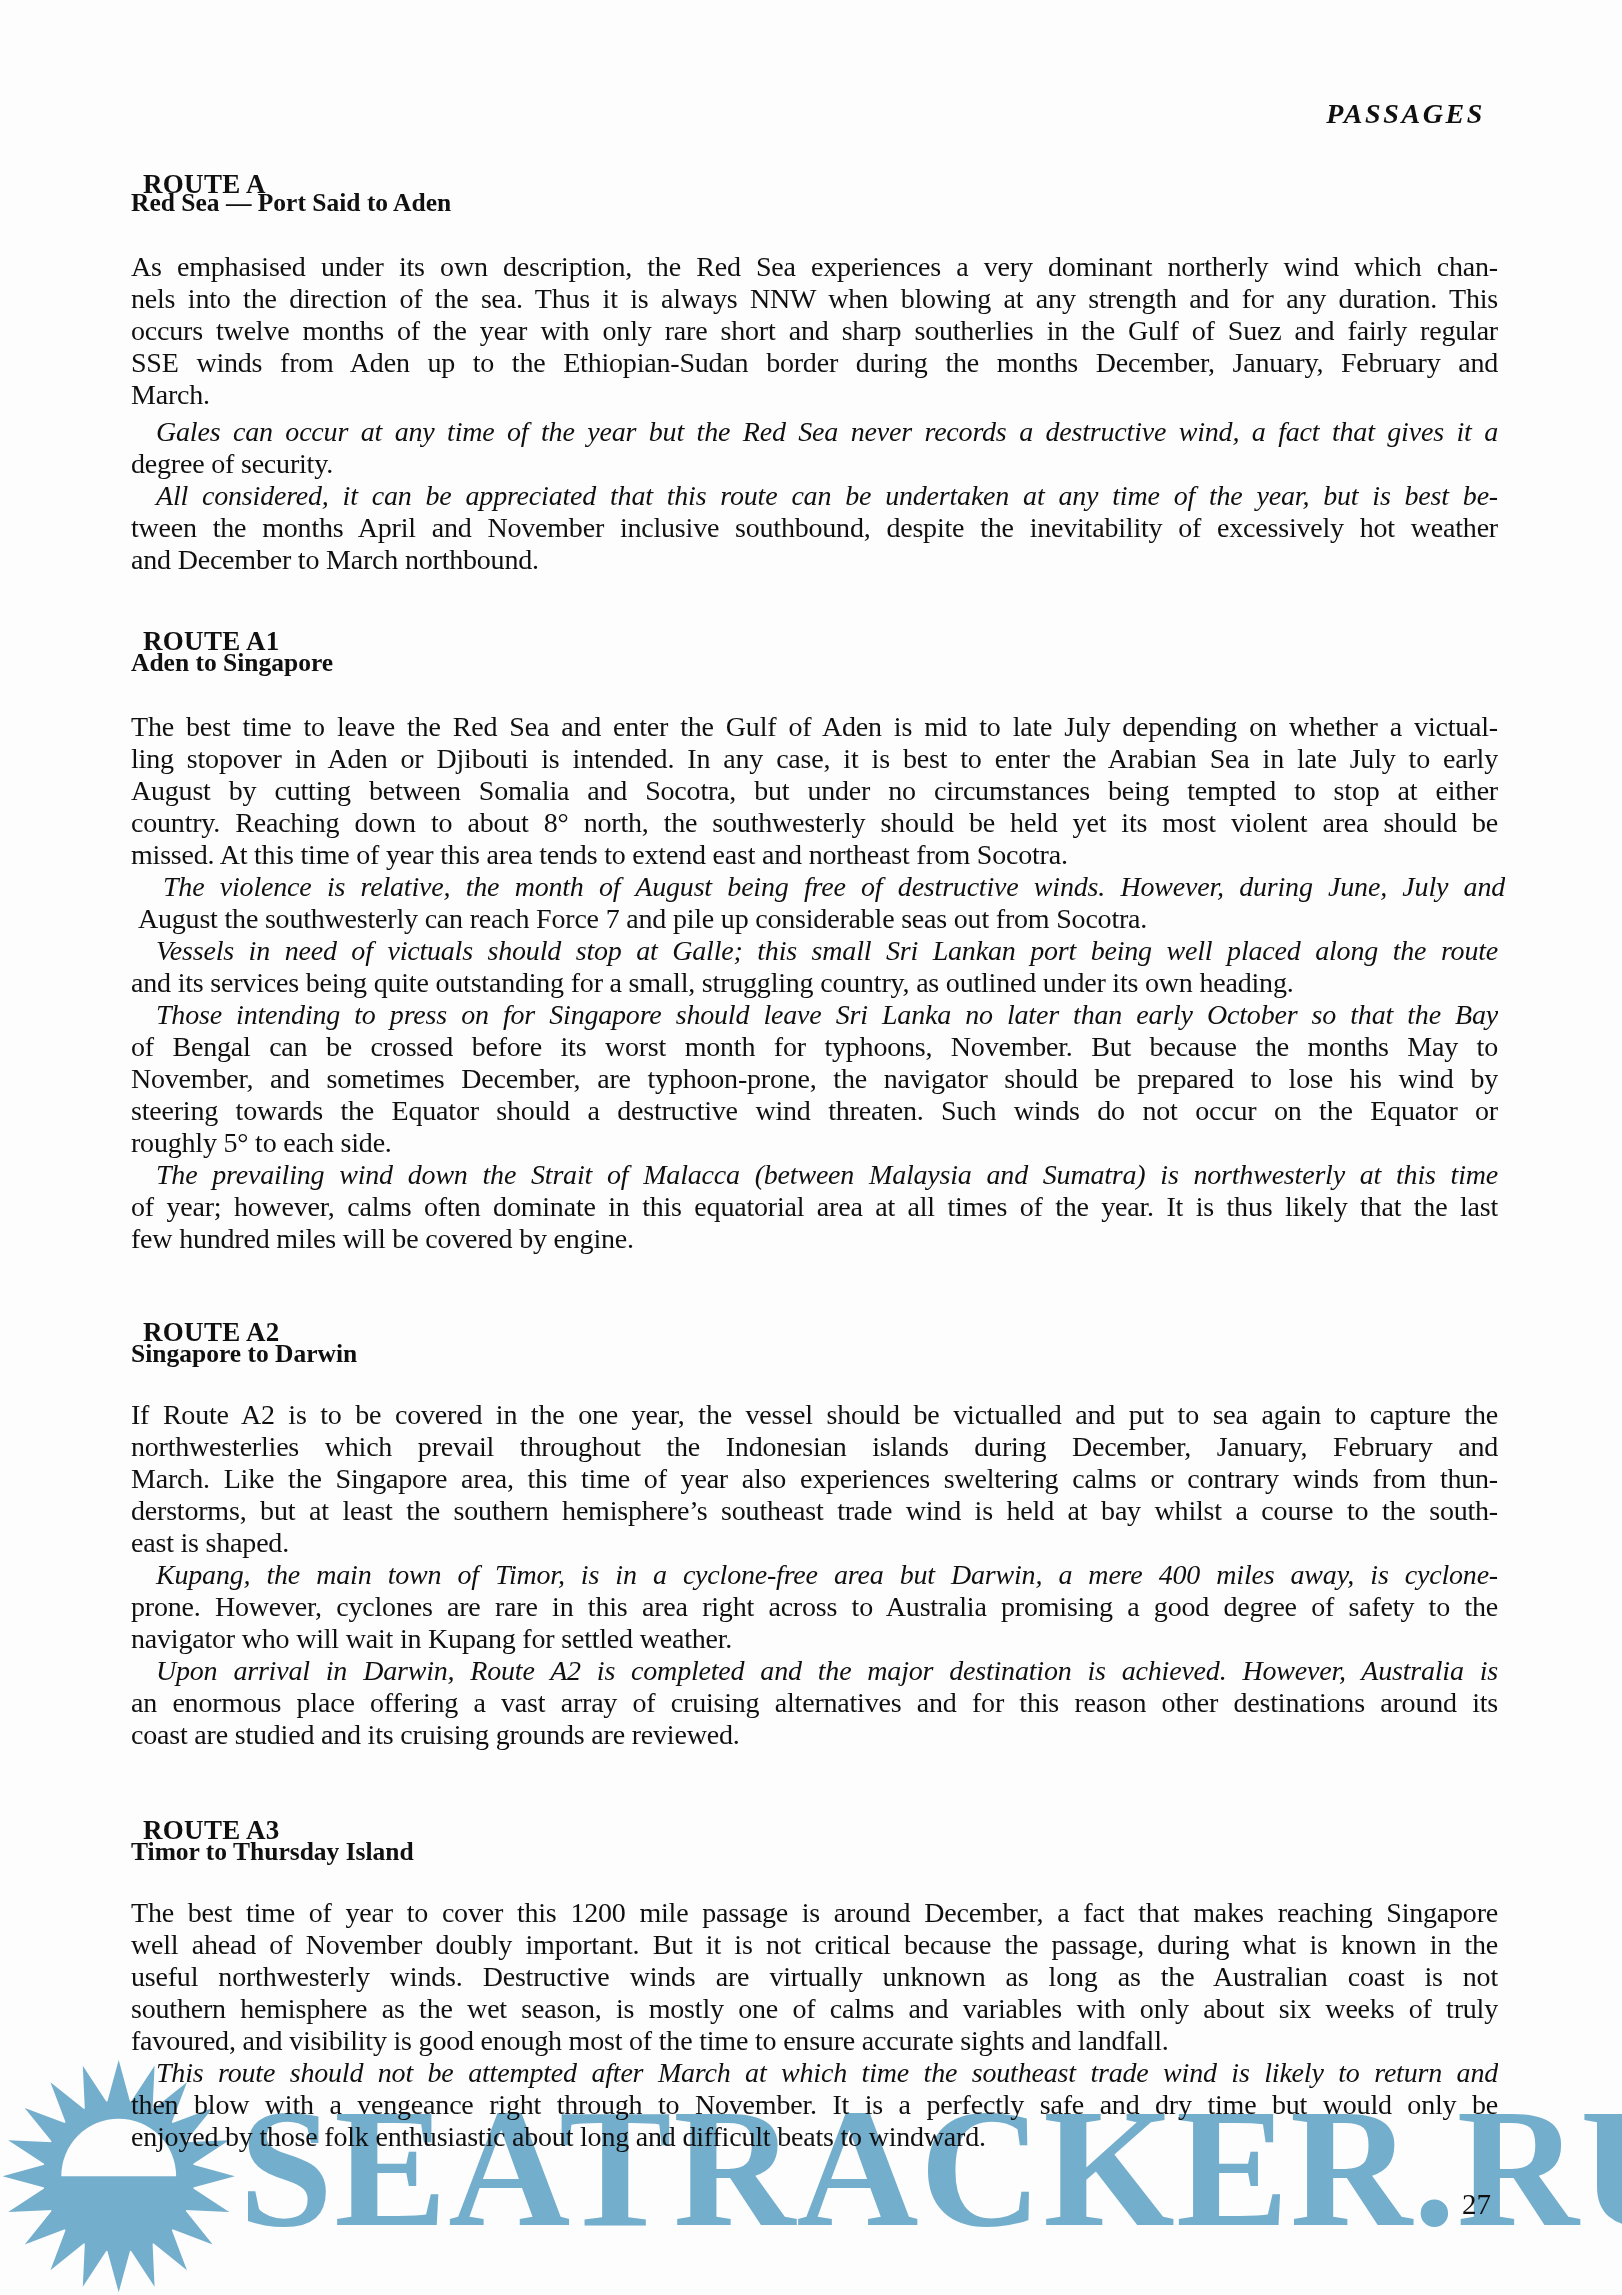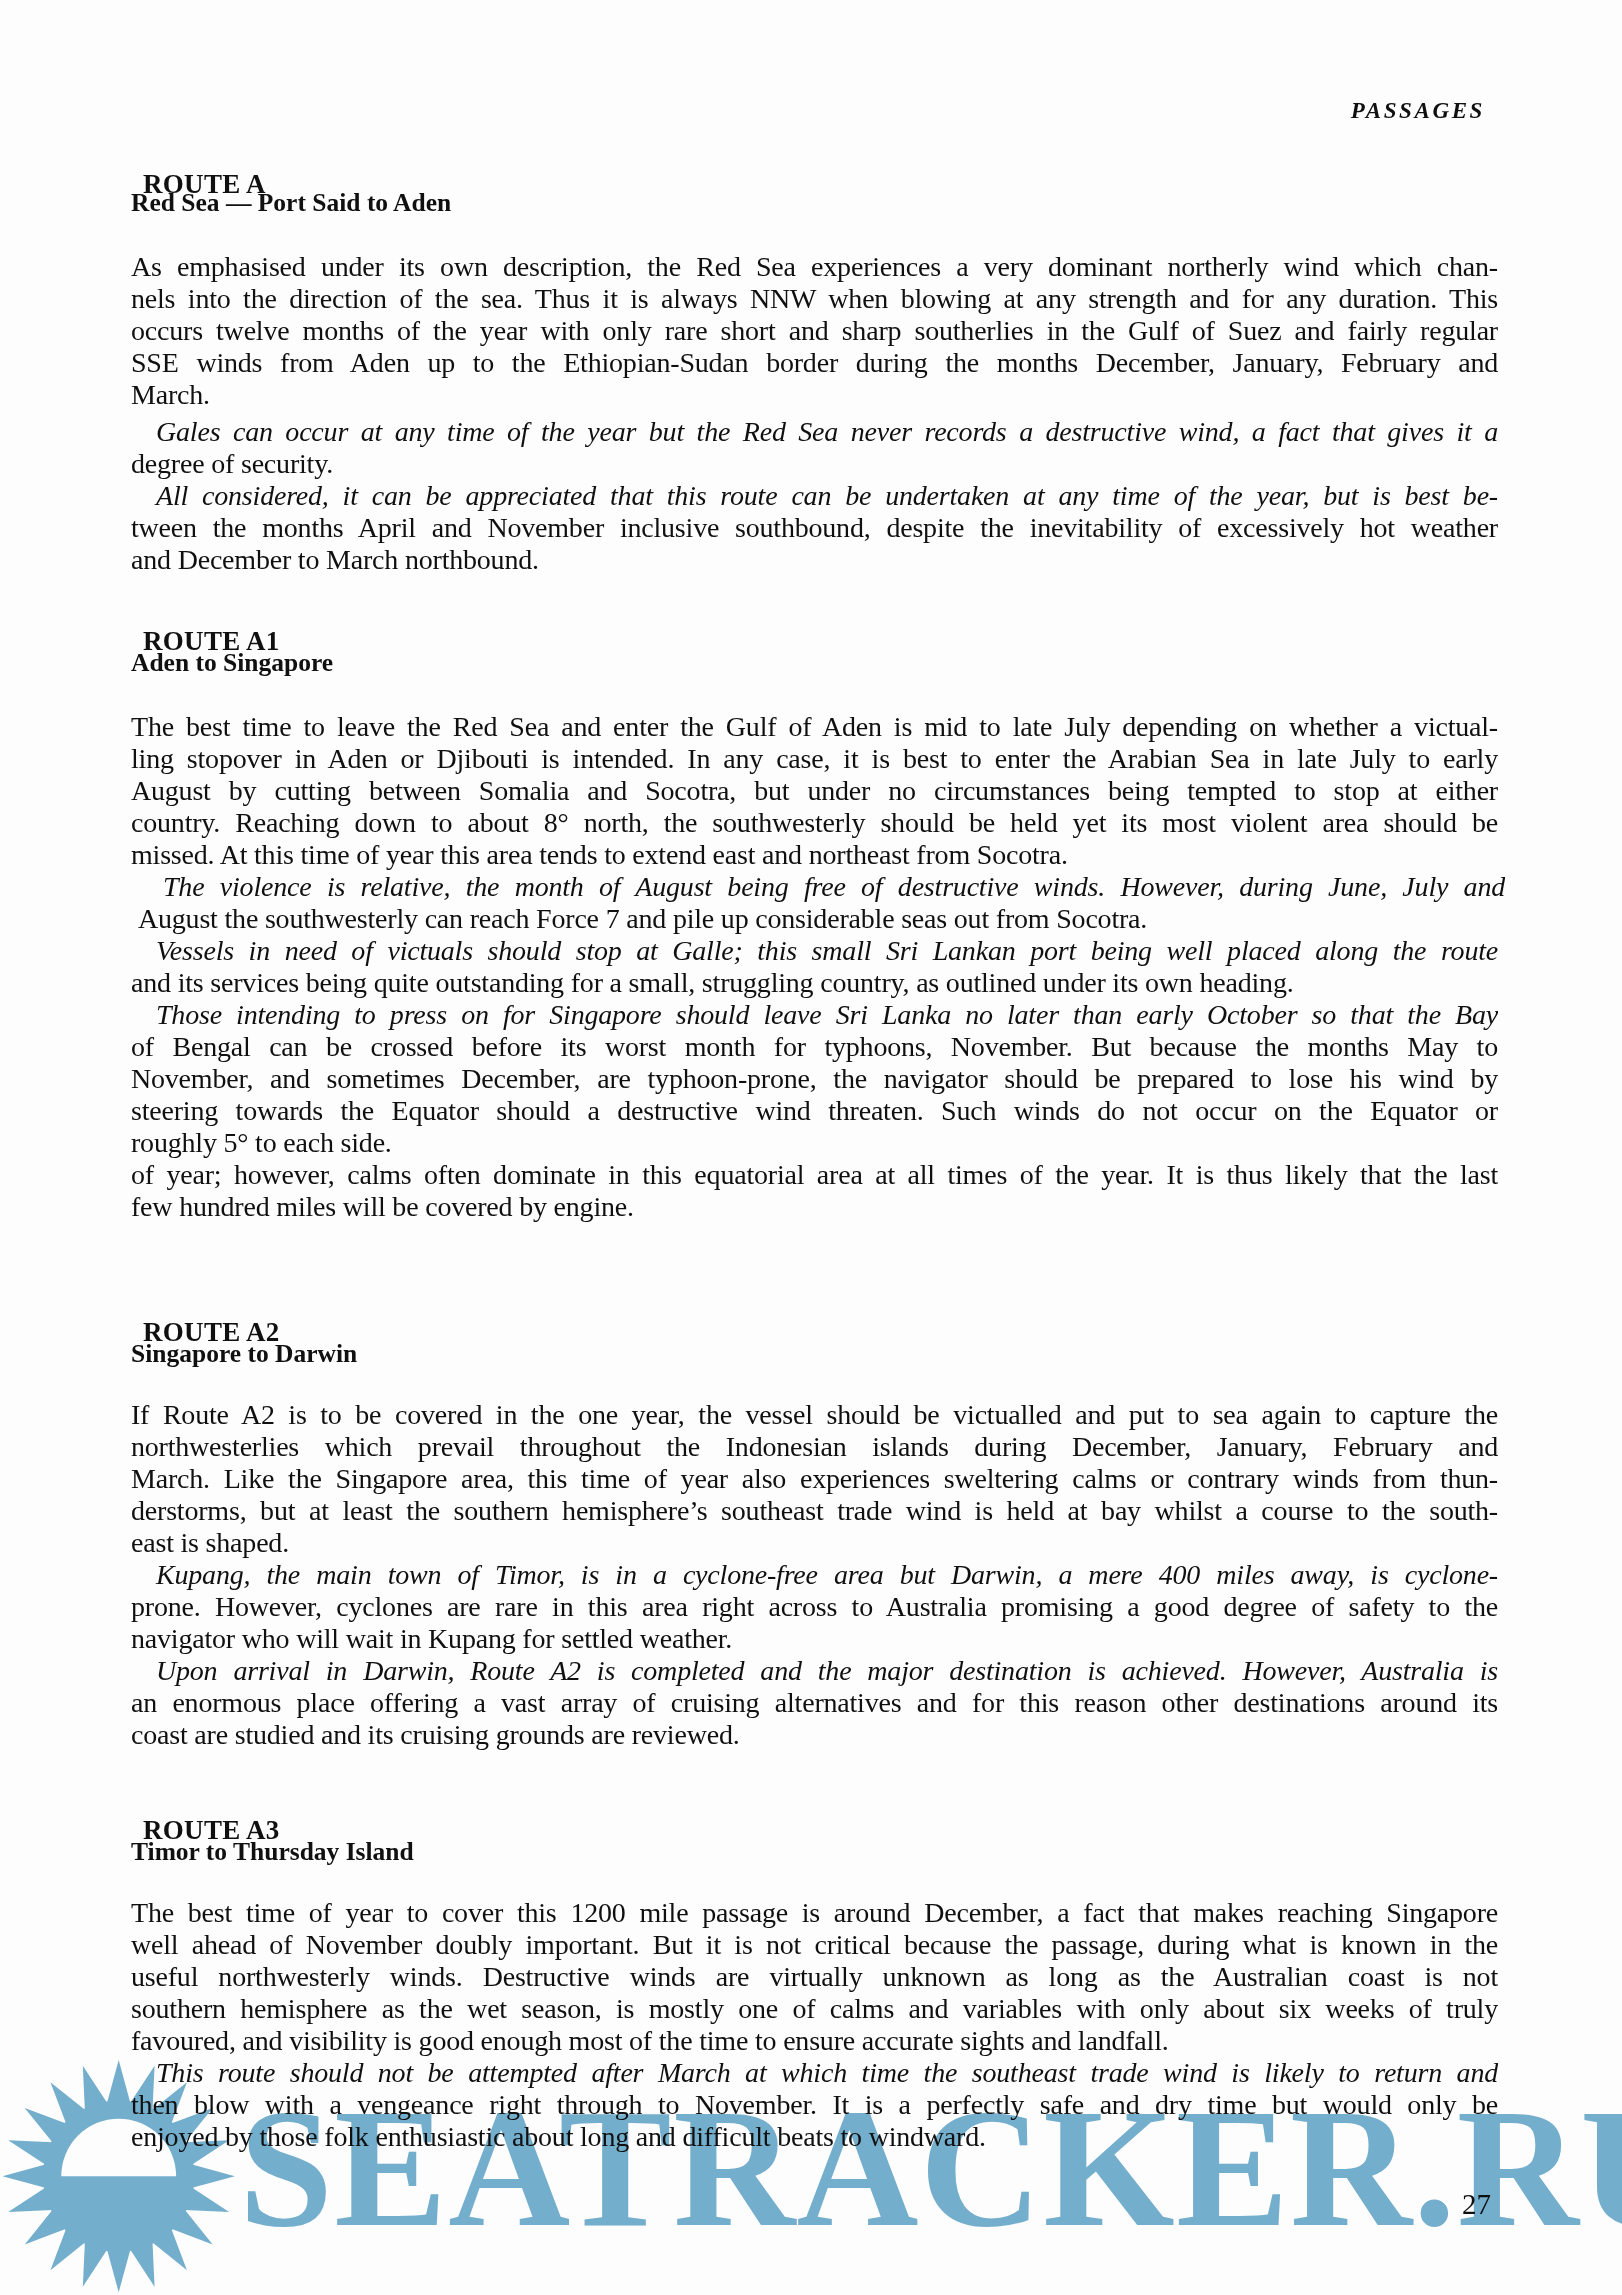--- a/index.html
+++ b/index.html
@@ -7,21 +7,21 @@
     position:relative;
     width:1623px;height:2295px;
     background:#fdfdfd;
     font-family:"Liberation Serif",serif;
     color:#101010;
     overflow:hidden;
   }
   .content{position:relative;z-index:2;}
   .running-head{
     position:absolute;top:98px;right:138px;
-    font-size:23px;font-weight:bold;font-style:italic;letter-spacing:2.6px;
+    font-size:28px;font-weight:bold;font-style:italic;letter-spacing:2.6px;
   }
   .route-heading{
     position:absolute;left:131px;margin:12px;
     font-size:27px;font-weight:bold;letter-spacing:0.3px;
   }
   .route-subtitle{
     position:absolute;left:131px;margin:0;
     font-size:25.5px;font-weight:bold;
   }
   .para{position:absolute;left:131px;width:1367px;}
@@ -100,20 +100,21 @@
             <div class="line last">and its services being quite outstanding for a small, struggling country, as outlined under its own heading.</div>
           </div>
           <div class="para" style="top: 999px;">
             <div class="line indent">Those intending to press on for Singapore should leave Sri Lanka no later than early October so that the Bay</div>
             <div class="line">of Bengal can be crossed before its worst month for typhoons, November. But because the months May to</div>
             <div class="line">November, and sometimes December, are typhoon-prone, the navigator should be prepared to lose his wind by</div>
             <div class="line">steering towards the Equator should a destructive wind threaten. Such winds do not occur on the Equator or</div>
             <div class="line last">roughly 5° to each side.</div>
           </div>
           <div class="para" style="top: 1159px;">
+            <div class="line indent">The prevailing wind down the Strait of Malacca (between Malaysia and Sumatra) is northwesterly at this time</div>
             <div class="line">of year; however, calms often dominate in this equatorial area at all times of the year. It is thus likely that the last</div>
             <div class="line last">few hundred miles will be covered by engine.</div>
           </div>
         </div>
         <div>
           <h2 class="route-heading" style="top: 1305px;">ROUTE A2</h2>
           <h3 class="route-subtitle" style="top: 1339px;">Singapore to Darwin</h3>
           <div class="para" style="top: 1399px;">
             <div class="line">If Route A2 is to be covered in the one year, the vessel should be victualled and put to sea again to capture the</div>
             <div class="line">northwesterlies which prevail throughout the Indonesian islands during December, January, February and</div>

